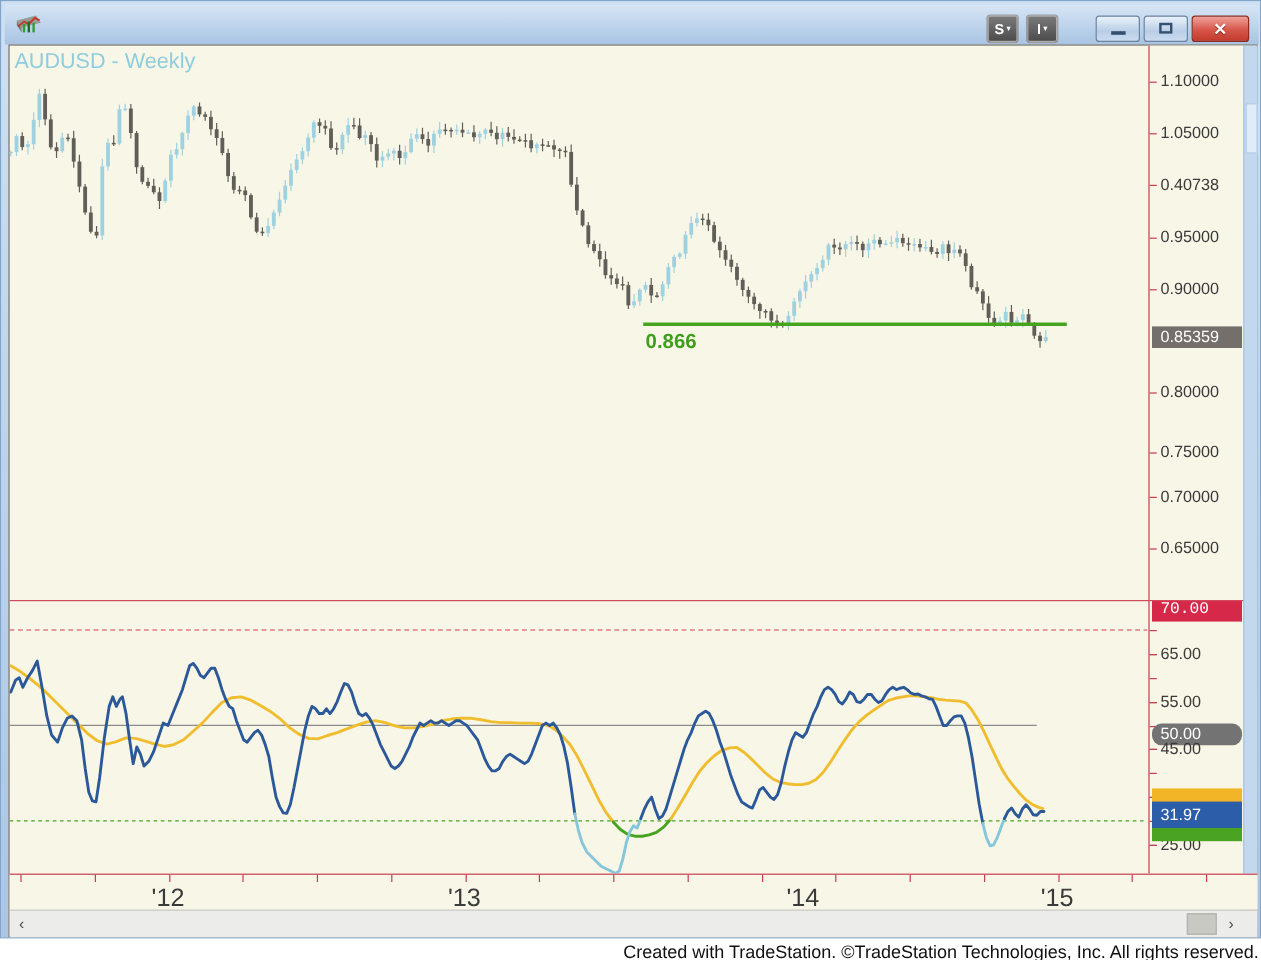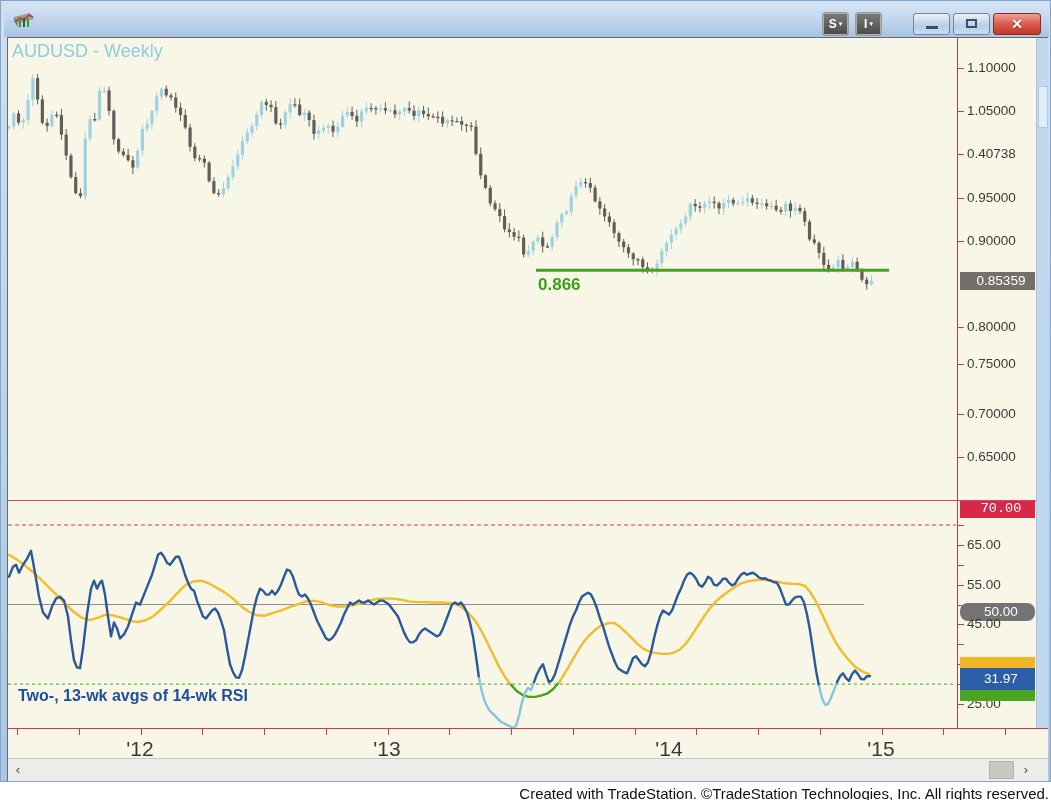--- a/index.html
+++ b/index.html
@@ -34,21 +34,21 @@
   .symbol-label{position:absolute;left:11px;top:40px;font-size:18px;color:#8ecddd;z-index:5;}
   .legend{position:absolute;left:17px;top:686px;font-size:16px;font-weight:bold;color:#1d4f9c;z-index:5;}
   .panel-sep{position:absolute;left:7px;top:499px;width:1028px;height:1px;background:#d04a5c;z-index:4;}
   
   .price-axis{position:absolute;left:956px;top:37px;width:79px;height:690px;background:#f8f6e7;
               border-left:1px solid #c83c50;box-sizing:border-box;z-index:3;}
   .ax-label{position:absolute;left:0;width:79px;height:16px;line-height:16px;font-size:13.5px;color:#3a3a3a;}
   .ax-label .tick{position:absolute;left:0;top:8px;width:6px;height:1px;background:#c83c50;}
   .ax-label .txt{position:absolute;left:9px;top:0;}
   .ax-badge{position:absolute;left:2px;width:75px;height:18px;line-height:18px;font-size:13.5px;
-            color:#fff;text-align:center;padding-left:7px;box-sizing:border-box;}
+            color:#fff;text-align:left;padding-left:7px;box-sizing:border-box;}
   
   .xaxis{position:absolute;left:7px;top:727px;width:1040px;height:30px;background:#f8f6e7;
          border-top:1px solid #c83c50;box-sizing:border-box;z-index:3;}
   .xtick{position:absolute;top:0;width:1px;height:6px;background:#c83c50;}
   .xyear{position:absolute;top:8px;width:60px;margin-left:-30px;text-align:center;
          font-size:21px;color:#3a3a3a;}
   
   .vscroll{position:absolute;left:1035px;top:37px;width:12px;height:720px;background:#c2d8ee;
            border-left:1px solid #a9c4e0;box-sizing:border-box;z-index:3;}
   .vthumb{position:absolute;left:1px;top:48px;width:10px;height:42px;background:#e0edf9;
@@ -95,21 +95,20 @@
           </div>
         <div class="sys-btn btn-close">
             <span class="glyph-x">✕</span>
           </div>
       </div>
     </div>
 
     <div class="client-frame"></div>
 
     <div class="symbol-label">AUDUSD - Weekly</div>
-    <div class="legend">Two-, 13-wk avgs of 14-wk RSI</div>
 
     <svg id="chart-svg" class="chart-svg" viewBox="0 0 949 690">
         <line x1="0" y1="487" x2="948" y2="487" stroke="#d43c55" stroke-width="1" stroke-dasharray="4 3"></line>
         <line x1="0" y1="646.12" x2="948" y2="646.12" stroke="#46a31e" stroke-width="1" stroke-dasharray="3 3"></line>
         <line x1="0" y1="566.56" x2="856" y2="566.56" stroke="#8b8b8b" stroke-width="1"></line>
         <g>
           <line x1="1" y1="87.436621924492" x2="1" y2="92.16138180376049" stroke="#9fd2e0" stroke-width="1"></line>
           <rect x="-0.6000000000000001" y="88.62564244645472" width="3.2" height="1.3" fill="#9fd2e0"></rect>
           <line x1="5.765000000000001" y1="73.92117496111435" x2="5.765000000000001" y2="92.02060089733219" stroke="#9fd2e0" stroke-width="1"></line>
           <rect x="4.165000000000001" y="75.37302040703126" width="3.2" height="13.252622039423457" fill="#9fd2e0"></rect>
@@ -509,21 +508,21 @@
           <span class="txt">0.95000</span>
         </div>
         <div class="ax-label" style="top: 194.8px;">
           <span class="tick"></span>
           <span class="txt">0.90000</span>
         </div>
         <div class="ax-label" style="top: 281.2px;">
           <span class="tick"></span>
           <span class="txt">0.80000</span>
         </div>
-        <div class="ax-label" style="top: 318px;">
+        <div class="ax-label" style="top: 331px;">
           <span class="tick"></span>
           <span class="txt">0.75000</span>
         </div>
         <div class="ax-label" style="top: 367.6px;">
           <span class="tick"></span>
           <span class="txt">0.70000</span>
         </div>
         <div class="ax-label" style="top: 410.8px;">
           <span class="tick"></span>
           <span class="txt">0.65000</span>

